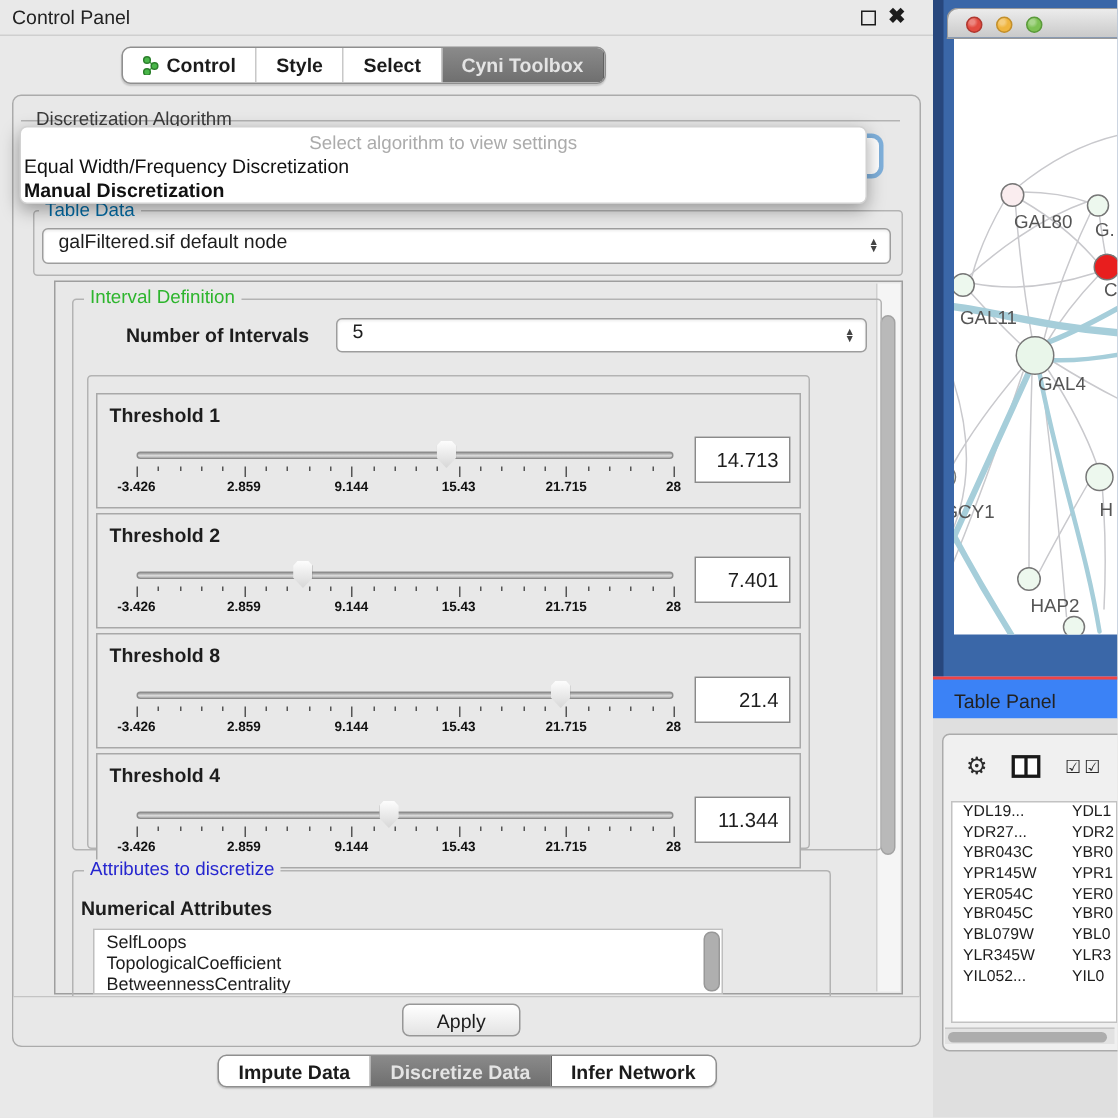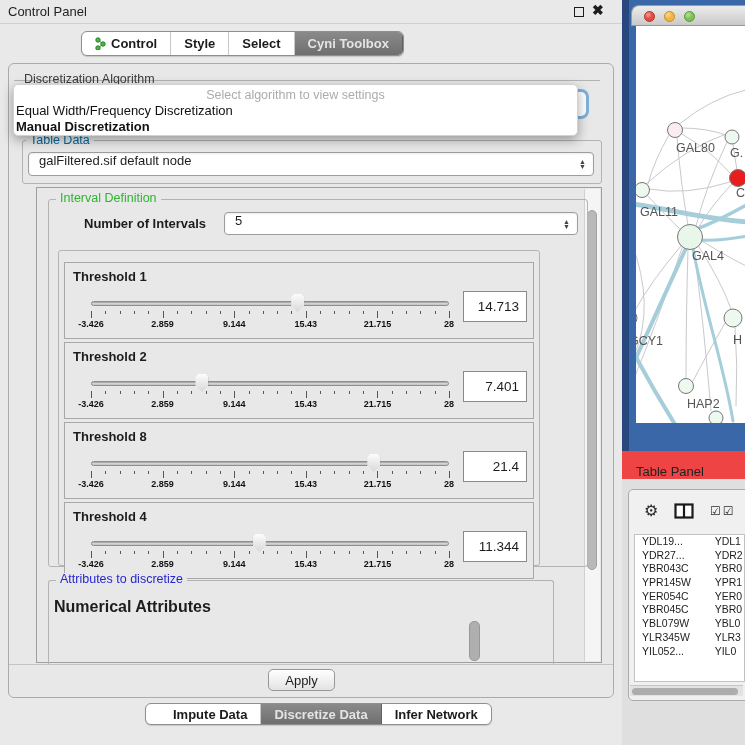--- a/index.html
+++ b/index.html
@@ -66,39 +66,39 @@
                  filter:drop-shadow(0 0 1px #777); }
   .trow .ticks { position:absolute; left:26px; top:48px; width:358px; height:7px; }
   .trow .ticks i { position:absolute; top:0; width:1px; background:#555; }
   .trow .ticklabels { position:absolute; left:26px; top:56px; width:358px; height:11px; }
   .trow .ticklabels span { position:absolute; transform:translateX(-50%); font-size:9px; font-weight:bold; color:#111; white-space:nowrap; }
   .trow .val { position:absolute; left:398px; top:28px; width:64px; height:31px; background:#fff;
                border:1px solid #8a8a8a; display:flex; align-items:center; justify-content:flex-end;
                padding-right:7px; font-size:13.5px; }
 
   
-  #attr-sub { left:54px; top:598px; font-size:16px; font-weight:bold; }
+  #attr-sub { left:54px; top:598px; font-size:13px; font-weight:bold; }
   #attr-list { left:62px; top:619px; width:420px; height:44px; background:#fff; border:1px solid #BEBEBE; overflow:hidden; }
   #attr-list .row { font-size:12px; padding:1px 0 0 8px; height:14px; white-space:nowrap; }
   #attr-scroll { left:469px; top:621px; width:11px; height:40px; border-radius:5px; background:#AFAFAF; border:1px solid #989898; }
 
   
   #apply-row { left:9px; top:664px; width:604px; height:33px; background:#E8E8E8; border-top:1px solid #C4C4C4; border-radius:0 0 6px 6px; z-index:2; }
-  #apply-btn { left:268px; top:669px; width:67px; height:22px; border:1px solid #979797; border-radius:5px;
+  #apply-btn { left:268px; top:669px; width:79px; height:22px; border:1px solid #979797; border-radius:5px;
                background:linear-gradient(#ffffff,#e3e3e3); font-size:13px; display:flex; align-items:center; justify-content:center; z-index:3; }
 
   
   #desktop { left:622px; top:0; width:123px; height:451px; background:#3A67A8; }
   #desktop-edge { left:622px; top:0; width:7px; height:451px; background:#27477D; }
   #net-titlebar { left:631px; top:5px; width:114px; height:21px; background:linear-gradient(#ECECEC,#C9C9C9);
                   border:1px solid #9a9a9a; border-radius:8px 0 0 0; border-right:none; }
   .light { position:absolute; top:5px; width:11px; height:11px; border-radius:50%; }
   #net-canvas { left:636px; top:26px; width:109px; height:397px; background:#fff; }
 
-  #table-panel-header { left:622px; top:451px; width:123px; height:28px; background:#ef4444; border-top:6px solid #ef4444; }
+  #table-panel-header { left:622px; top:451px; width:123px; height:28px; background:#3b82f6; border-top:2px solid #ef4444; }
   #table-panel-header .t { position:absolute; left:14px; top:7px; font-size:13px; color:#222; }
   #table-panel-bg { left:622px; top:479px; width:123px; height:266px; background:#DFDFDF; }
   #table-inner { left:628px; top:489px; width:130px; height:212px; background:#F0F0F0; border:1px solid #ABABAB; border-radius:5px; }
   #tp-gear { left:644px; top:501px; font-size:16px; color:#2b2b2b; }
   #tp-checks { left:710px; top:504px; font-size:12px; color:#2b2b2b; letter-spacing:2px; }
 
   #data-table { left:634px; top:534px; width:111px; height:148px; background:#fff; border:1px solid #C2C2C2; overflow:hidden; font-size:10.5px; }
   #data-table .hdr { display:flex; height:21px; border-bottom:1px solid #A9A9A9; }
   #data-table .hdr .c1 { width:73px; background:#BBDDEE; border:1px solid #8FB8CC; display:flex; align-items:center; justify-content:center; }
   #data-table .hdr .c2 { width:100px; background:#DEDEDE; border-top:1px solid #C9C9C9; border-left:1px solid #B5B5B5; display:flex; align-items:center; padding-left:26px; }
@@ -351,25 +351,30 @@
           <span style="left: 286.4px;">21.715</span>
           <span style="left: 358px;">28</span>
         </div>
         <div class="val">11.344</div>
       </div>
     </div>
 
   <div class="fieldbox" style="left:48px; top:580px; width:506px; height:90px; border-bottom:none;"></div>
   <div class="grouplabel" style="left: 56px; top: 573px; color: rgb(38, 38, 207);" id="attributes-label">Attributes to discretize</div>
   <div id="attr-sub" class="abs">Numerical Attributes</div>
+  <div id="attr-list" class="abs">
+      <div class="row">SelfLoops</div>
+      <div class="row">TopologicalCoefficient</div>
+      <div class="row">BetweennessCentrality</div>
+    </div>
   <div id="attr-scroll" class="abs"></div>
 
   <div id="apply-row" class="abs"></div>
   <div id="apply-btn" class="abs">Apply</div>
-  <div class="seg abs" id="bottom-tabs" style="left:145px; top:703px; height:22px;padding-left:14px;">
+  <div class="seg abs" id="bottom-tabs" style="left:145px; top:703px; height:22px;">
       <div class="segment">
         <span>Impute Data</span>
       </div>
       <div class="segment sel">
         <span>Discretize Data</span>
       </div>
       <div class="segment">
         <span>Infer Network</span>
       </div>
     </div>

